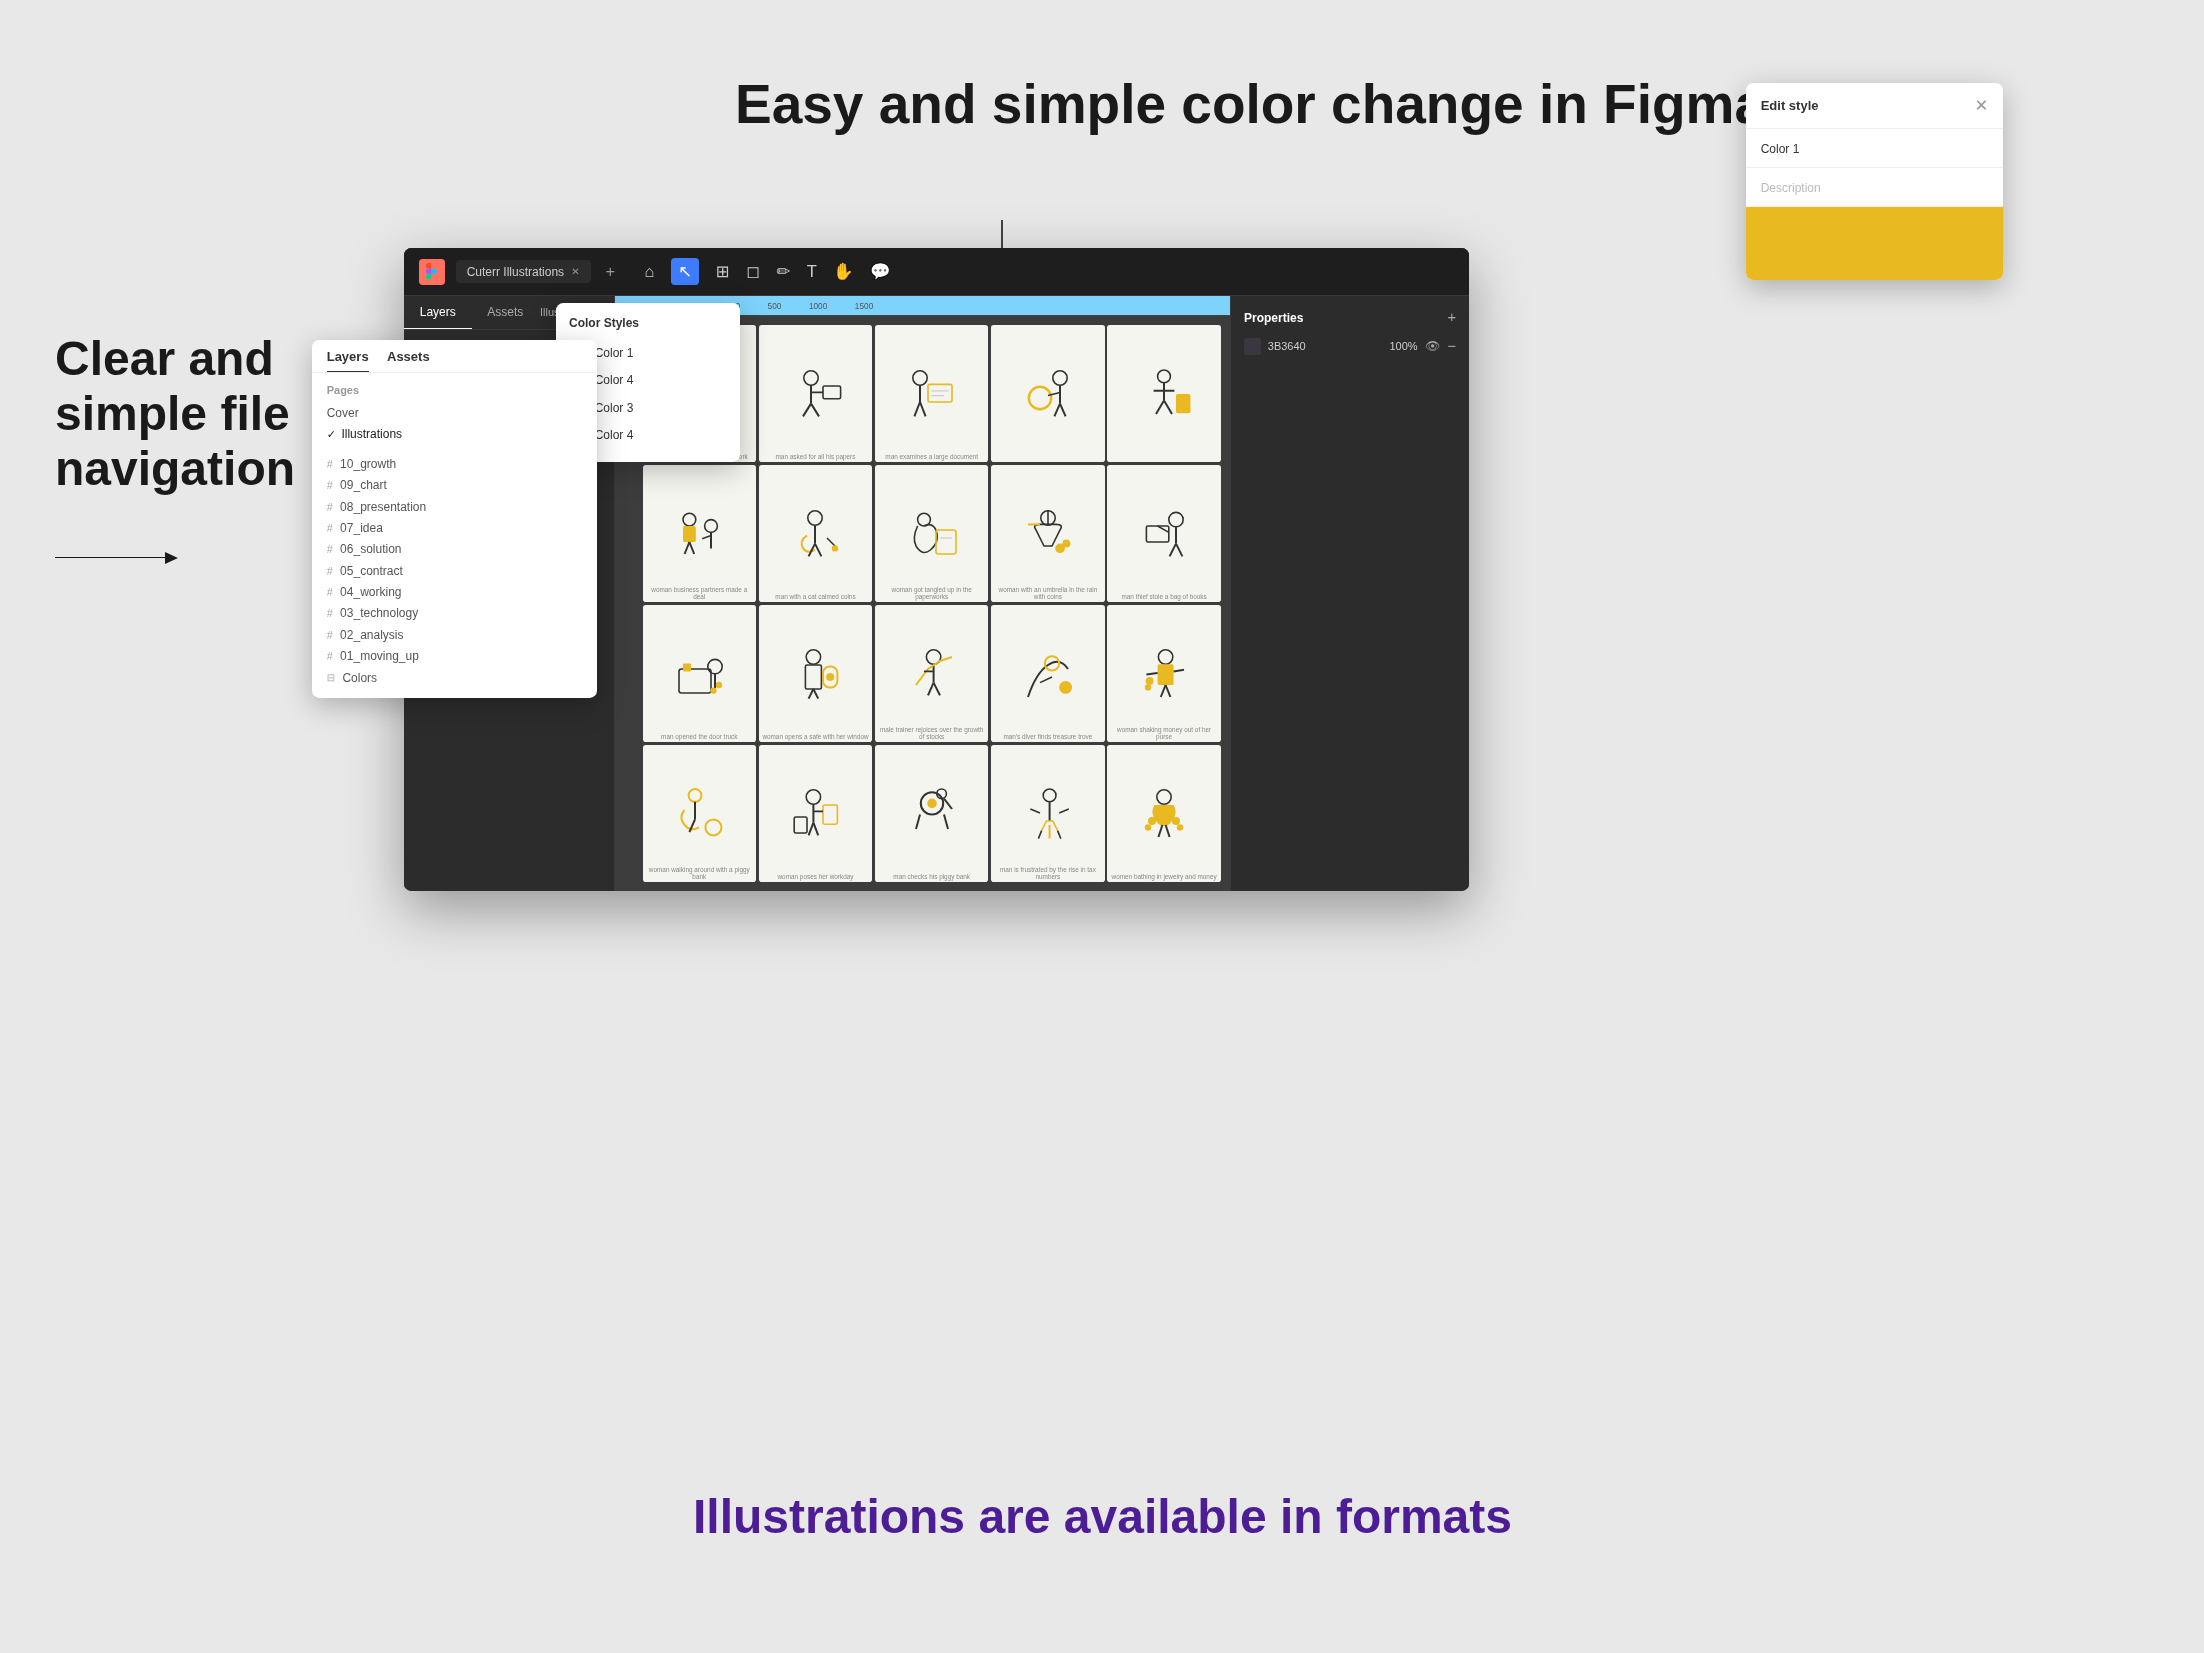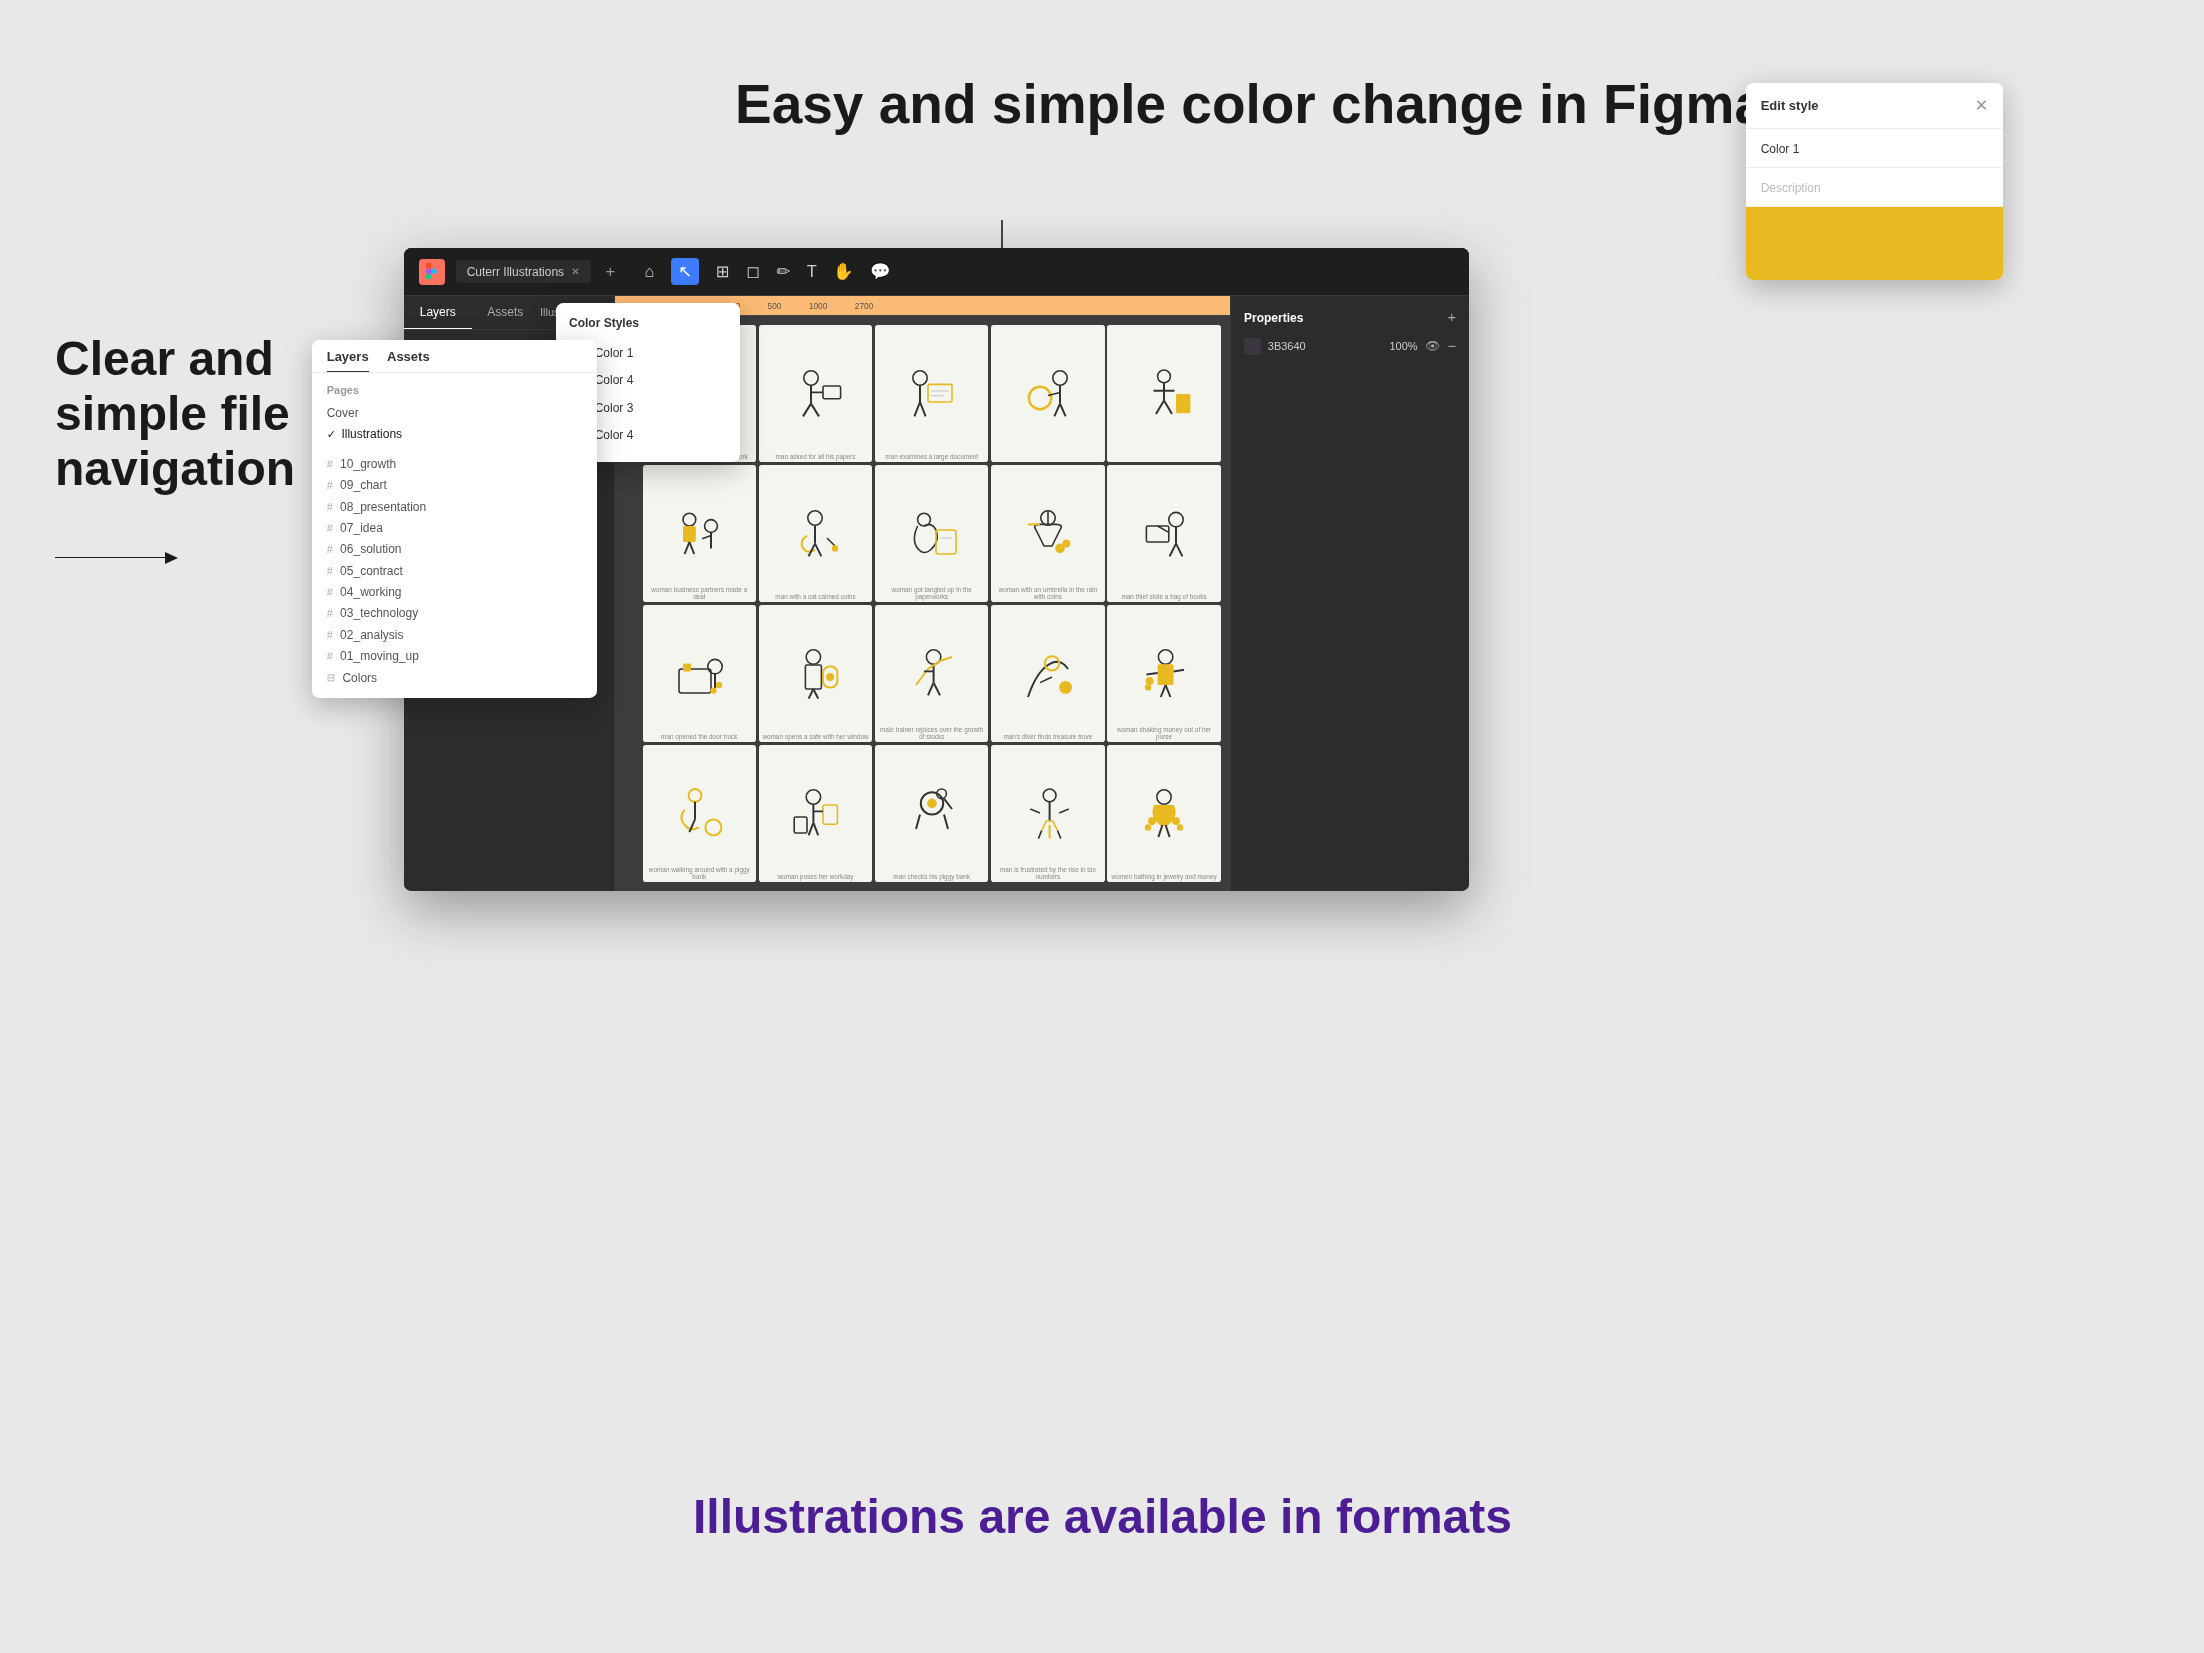--- a/index.html
+++ b/index.html
@@ -212,21 +212,21 @@
 
     
     .figma-canvas {
       flex: 1;
       background: #3c3c3c;
       position: relative;
       overflow: hidden;
     }
     .canvas-ruler-top {
       height: 20px;
-      background: #fdba74;
+      background: #7dd3fc;
       border-bottom: 0.9px solid #444;
       font-size: 9.2px;
       color: #666;
       display: flex;
       align-items: center;
       padding-left: 18.4px;
     }
     .canvas-content {
       position: absolute;
       top: 20px;
@@ -613,21 +613,21 @@
     </div>
 
     <div class="figma-canvas">
       <div class="canvas-ruler-top">
         <div class="ruler-ticks">
           <span>-1000</span>
           <span>-500</span>
           <span>0</span>
           <span>500</span>
           <span>1000</span>
-          <span>2700</span>
+          <span>1500</span>
         </div>
       </div>
       <div class="canvas-content">
 
         <div class="illustration-cell" style="background:#f5f5f0;">
           <svg viewBox="0 0 80 80" width="64" height="64">
               <circle cx="40" cy="25" r="10" fill="none" stroke="#e8b920" stroke-width="3"></circle>
               <line x1="40" y1="35" x2="40" y2="55" stroke="#333" stroke-width="2.5"></line>
               <line x1="25" y1="45" x2="40" y2="38" stroke="#333" stroke-width="2.5"></line>
               <line x1="55" y1="45" x2="40" y2="38" stroke="#333" stroke-width="2.5"></line>

